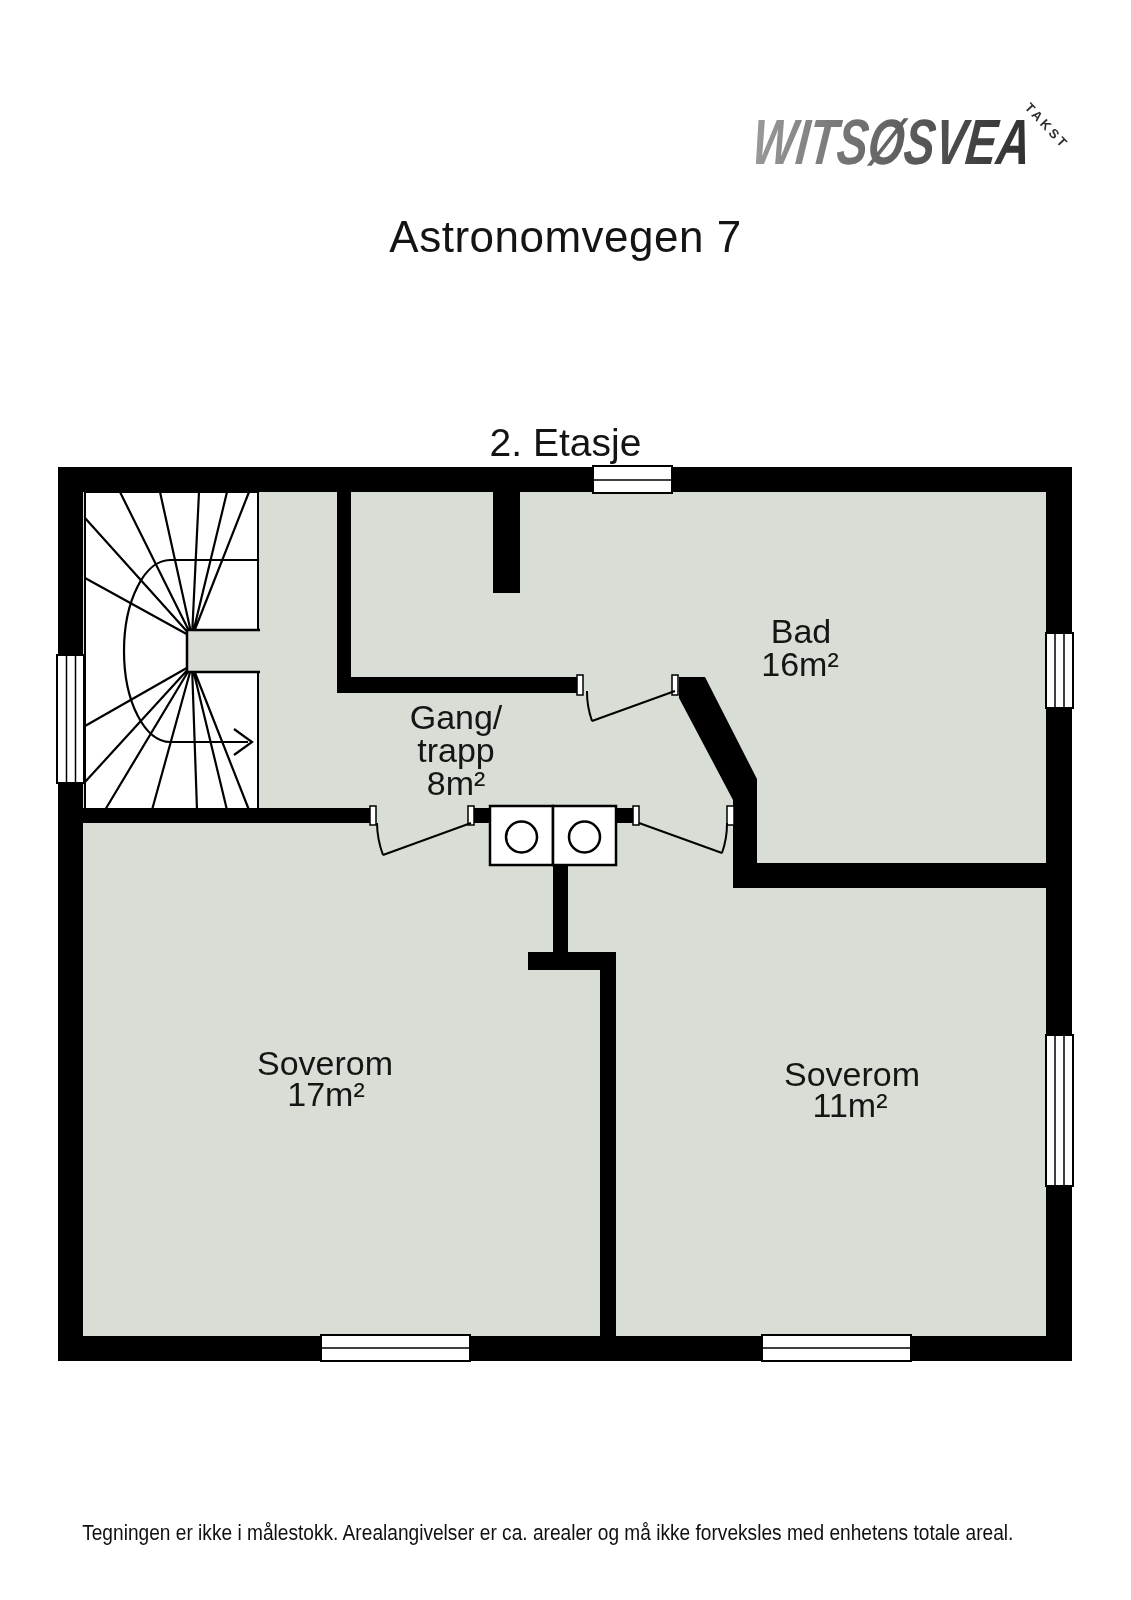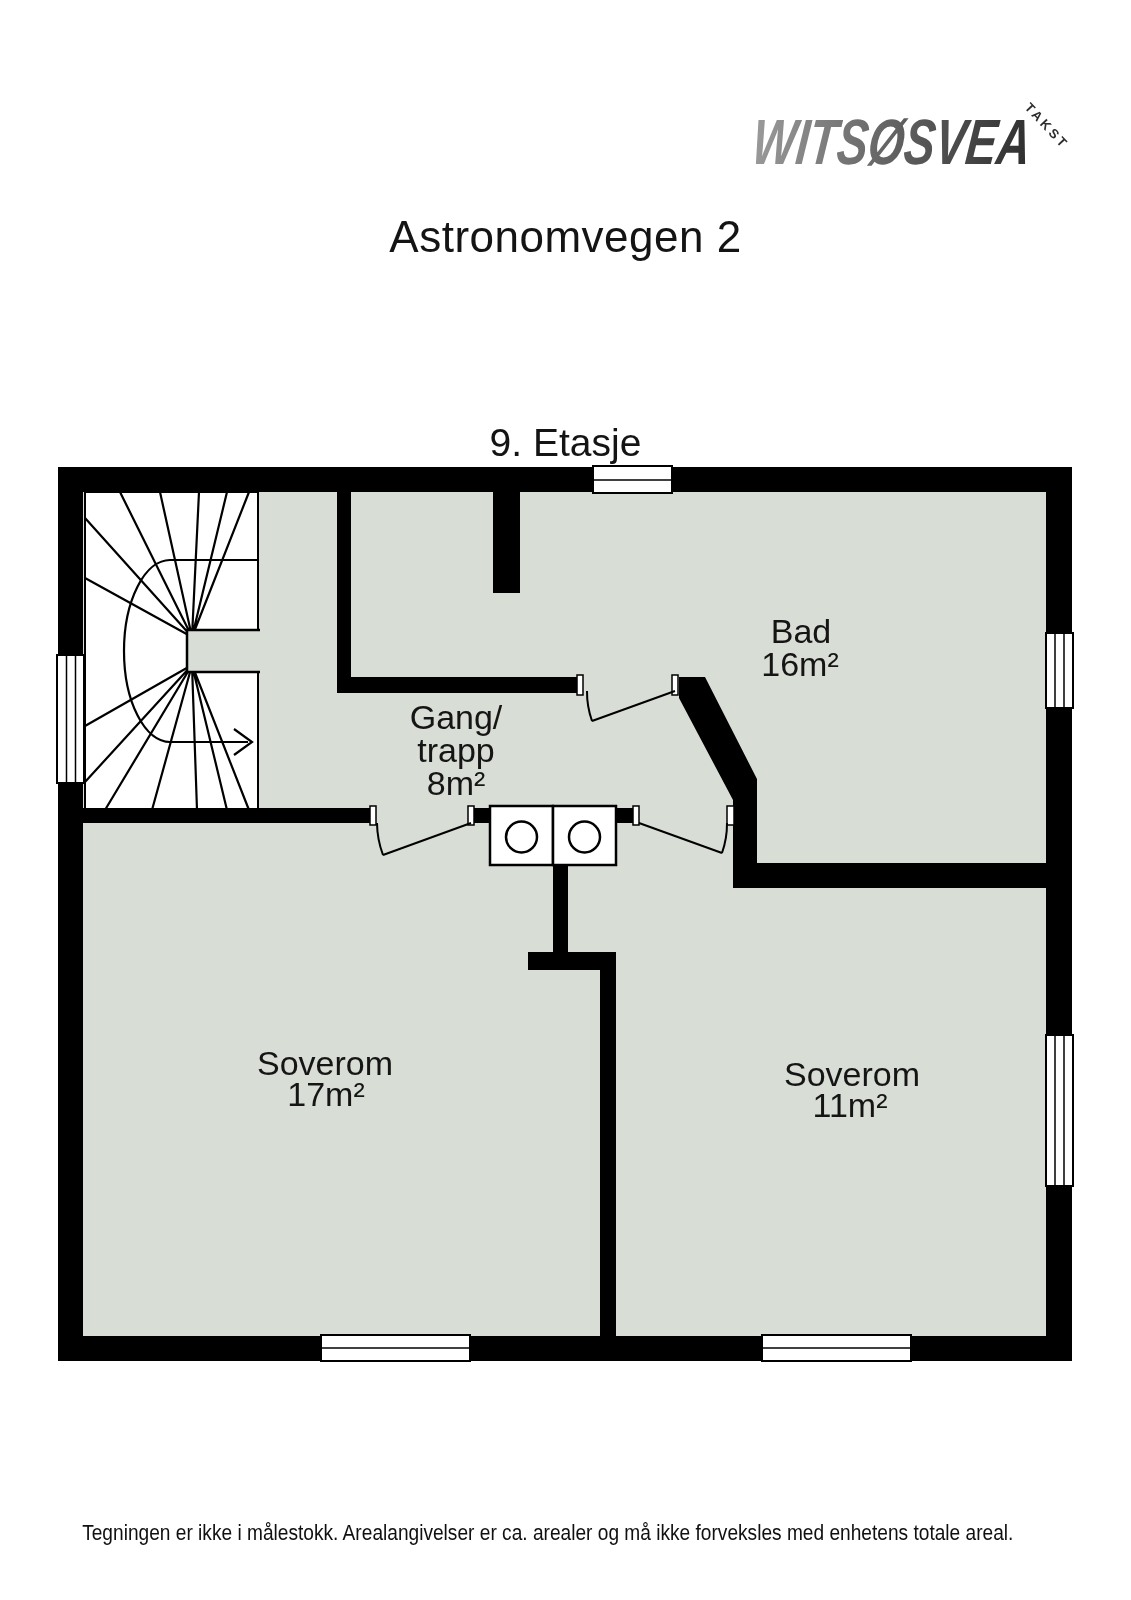--- a/index.html
+++ b/index.html
@@ -34,23 +34,23 @@
     <linearGradient id="lg" x1="0" y1="0" x2="1" y2="0">
       <stop offset="0" stop-color="#9a9a9a"></stop>
       <stop offset="0.55" stop-color="#5d5d5d"></stop>
       <stop offset="1" stop-color="#2f2f2f"></stop>
     </linearGradient>
   </defs>
   <text x="18" y="72" font-size="64" font-weight="bold" font-style="italic" fill="url(#lg)" textLength="278" lengthAdjust="spacingAndGlyphs" transform="skewX(-6)">WITSØSVEA</text>
   <text x="284" y="16" font-size="13" font-weight="bold" fill="#2e2e2e" letter-spacing="3" transform="rotate(47 284 16)">TAKST</text>
 </svg>
 
-<div id="title" class="abs">Astronomvegen 2</div>
+<div id="title" class="abs">Astronomvegen 7</div>
 
-<div id="floor-label" class="abs">9. Etasje</div>
+<div id="floor-label" class="abs">2. Etasje</div>
 
 <svg id="plan-svg" class="abs" width="1131" height="1600" viewBox="0 0 1131 1600">
 
   <rect x="70" y="478" width="990" height="870" fill="#d8ddd5"></rect>
 
   <g>
     <rect x="85" y="492" width="173" height="318" fill="#ffffff" stroke="#000" stroke-width="2"></rect>
     <path d="M192,637 L85,518 M192,637 L85,578 M192,637 L120,492 M192,637 L160,492 M192,637 L199,492 M192,637 L227,492 M192,637 L249,492" stroke="#000" stroke-width="2.2" fill="none"></path>
     <path d="M192,665 L85,726 M192,665 L85,782 M192,665 L105,810 M192,665 L152,810 M192,665 L197,810 M192,665 L227,810 M192,665 L249,810" stroke="#000" stroke-width="2.2" fill="none"></path>
     <rect x="187" y="630" width="73" height="42" fill="#d8ddd5"></rect>

